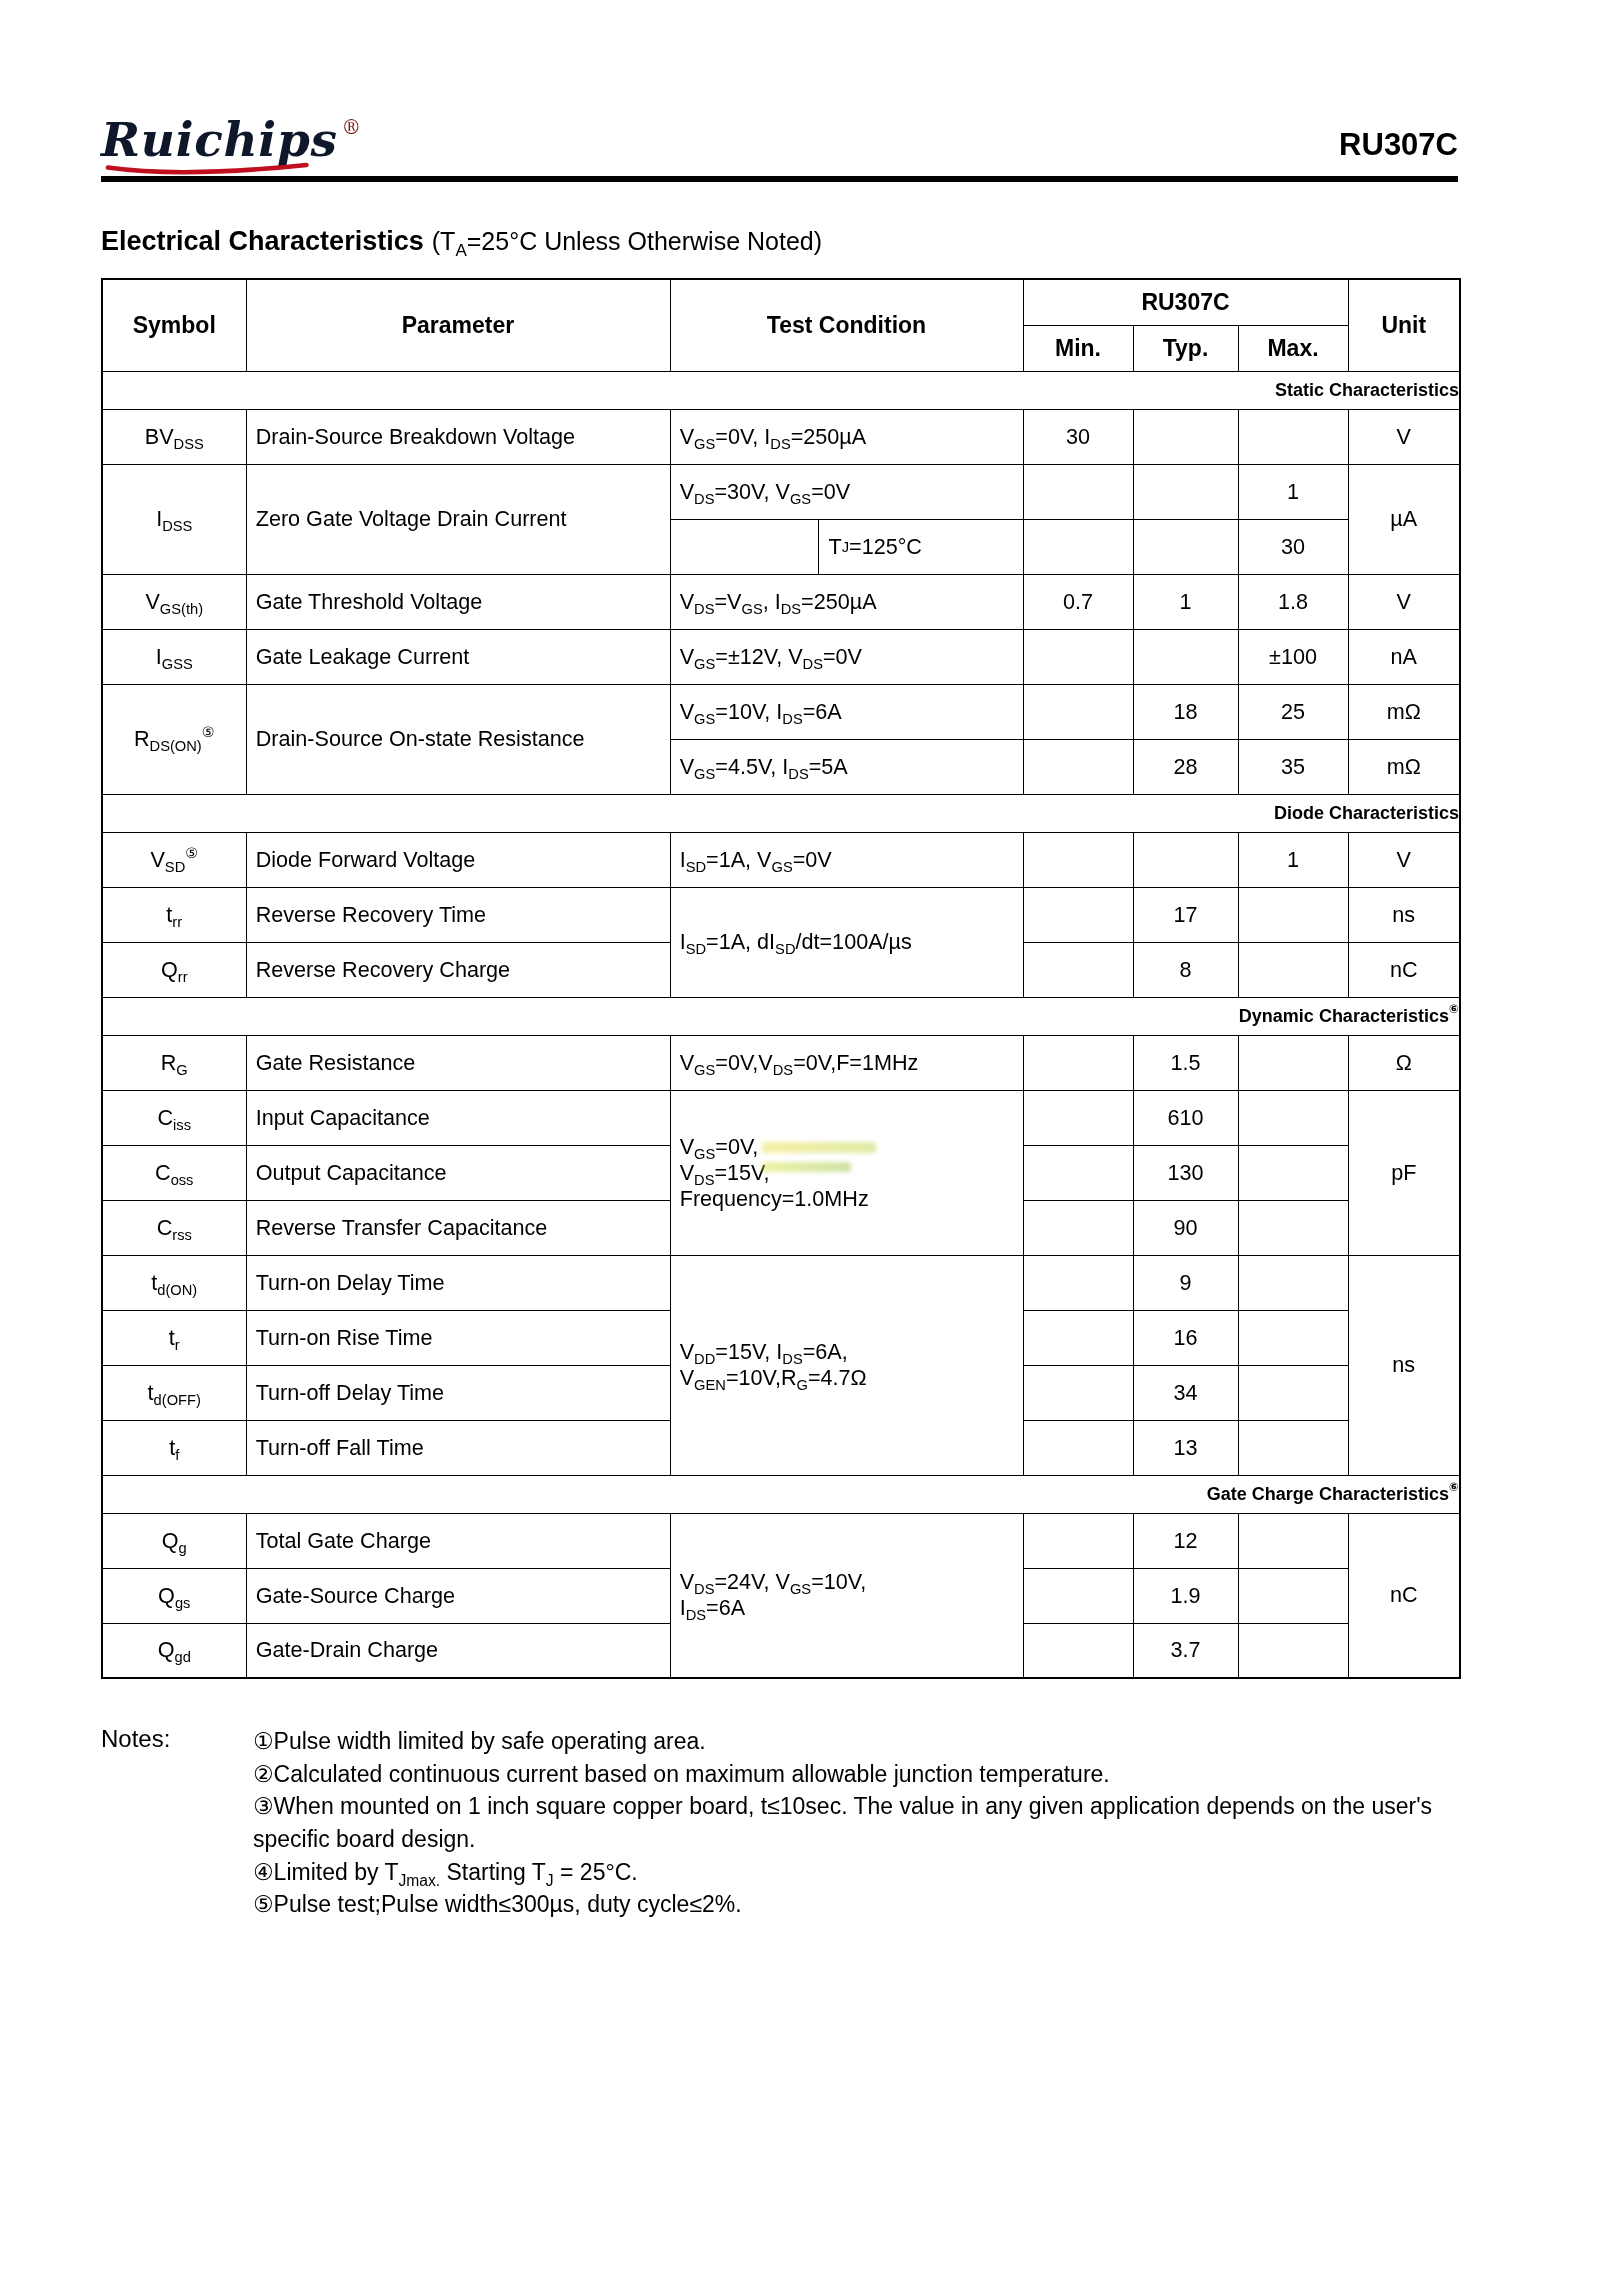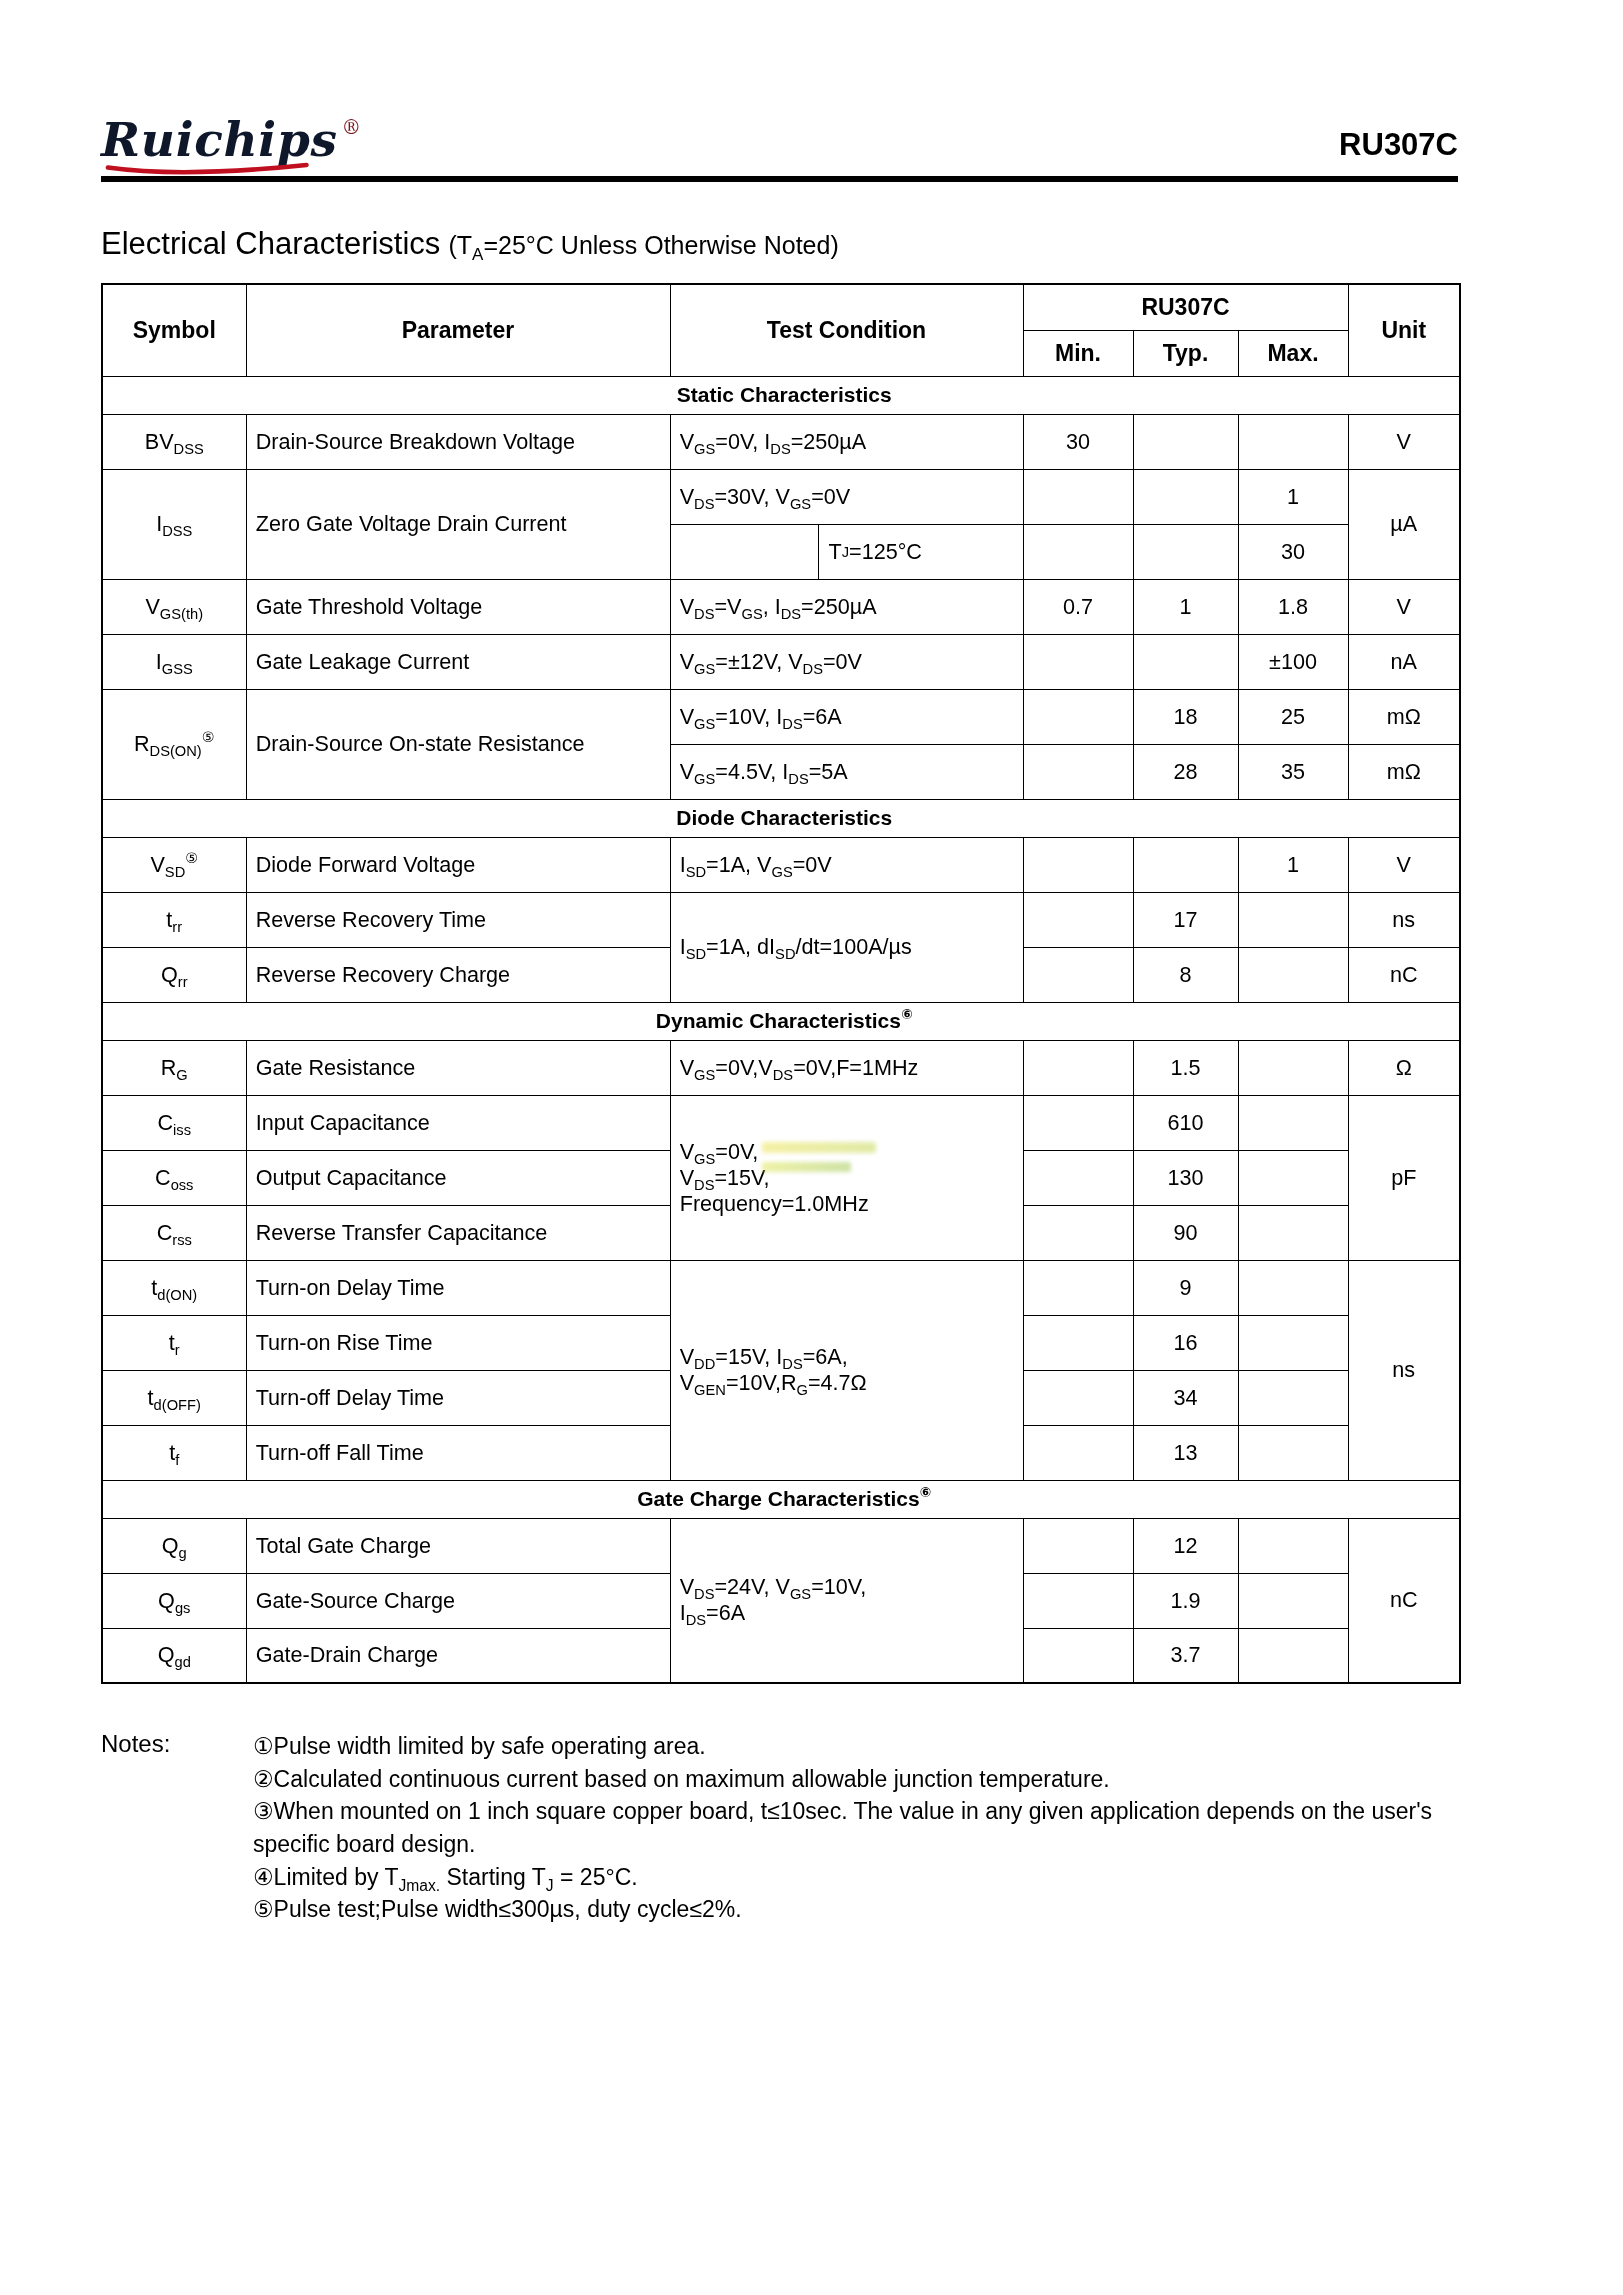--- a/index.html
+++ b/index.html
@@ -20,31 +20,31 @@
     font-style: italic; font-weight: bold;
     font-size: 47px; color: #0f172a; letter-spacing: 0.7px;
   }
   .logo-reg { font-family: "DejaVu Serif", serif; font-size: 19.6px; color: #7d161c; vertical-align: 22px; margin-left: 3.9px; }
   .logo-swoosh { position: absolute; left: 2.6px; bottom: -10.5px; }
   .part-number { font-size: 31px; font-weight: bold; padding-bottom: 3.9px; }
   .top-rule { width: 1357px; height: 5.9px; background: #000; margin-top: 9.2px; }
 
   
   .title { margin-top: 44px; width: 1357px; }
-  .title-main { font-size: 31px; font-weight: normal; }
+  .title-main { font-size: 27px; font-weight: bold; }
   .title-cond { font-size: 25px; font-weight: normal; margin-left: 5.2px; }
 
   
   table.ec { border-collapse: collapse; table-layout: fixed; width: 1357px; margin-top: 21px; border: 2.6px solid #000; }
   table.ec th, table.ec td { border: 1.3px solid #000; vertical-align: middle; overflow: hidden; }
   table.ec th { font-size: 23px; font-weight: bold; text-align: center; }
   table.ec td { font-size: 21.6px; }
   tr.head { height: 46px; }
   tr.section { height: 38px; }
-  tr.section td { font-weight: bold; text-align: center; padding-left: 6.5px; font-size: 21px; }
+  tr.section td { font-weight: bold; text-align: right; padding-left: 6.5px; font-size: 18px; }
   tr.data { height: 55px; }
   td.c { text-align: center; }
   td.l { text-align: left; padding-left: 9.2px; padding-right: 5.2px; }
   sub { font-size: 68%; line-height: 0; }
   sup { font-size: 66%; line-height: 0; vertical-align: 9.2px; }
   td.split { padding: 0; position: relative; }
   .sp-r {
     position: absolute; left: 42%; top: 0; bottom: 0; right: 0;
     border-left: 1.3px solid #000;
     display: flex; align-items: center; padding-left: 9.2px;

